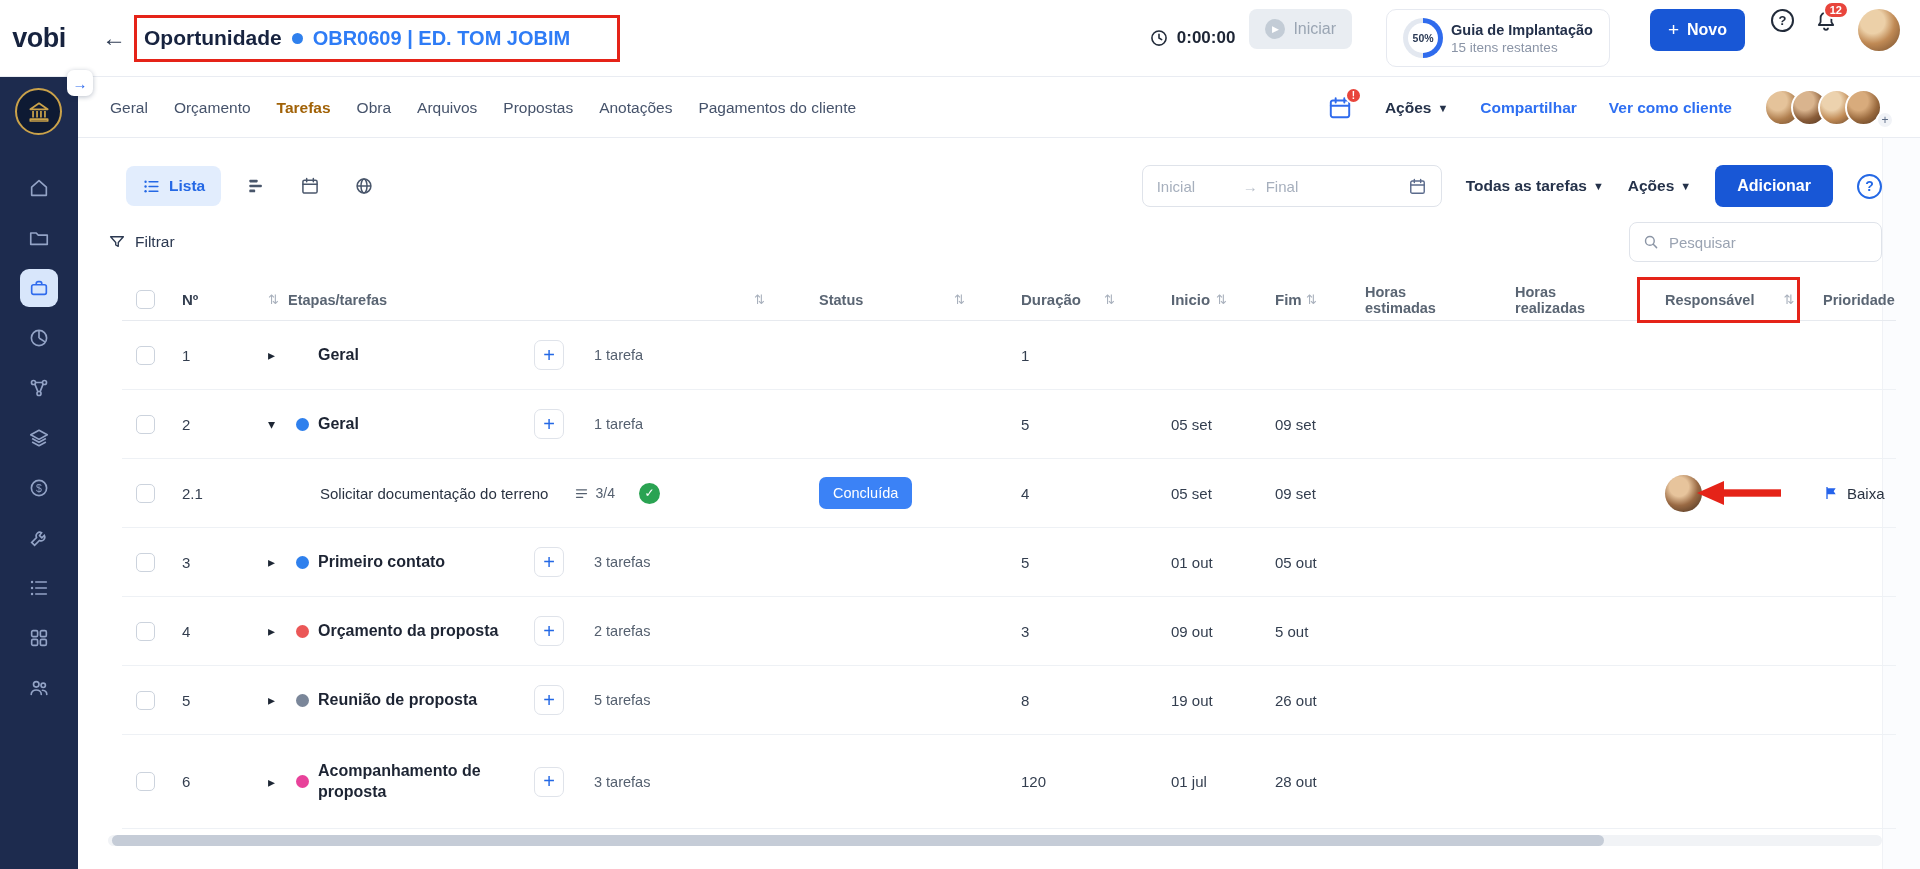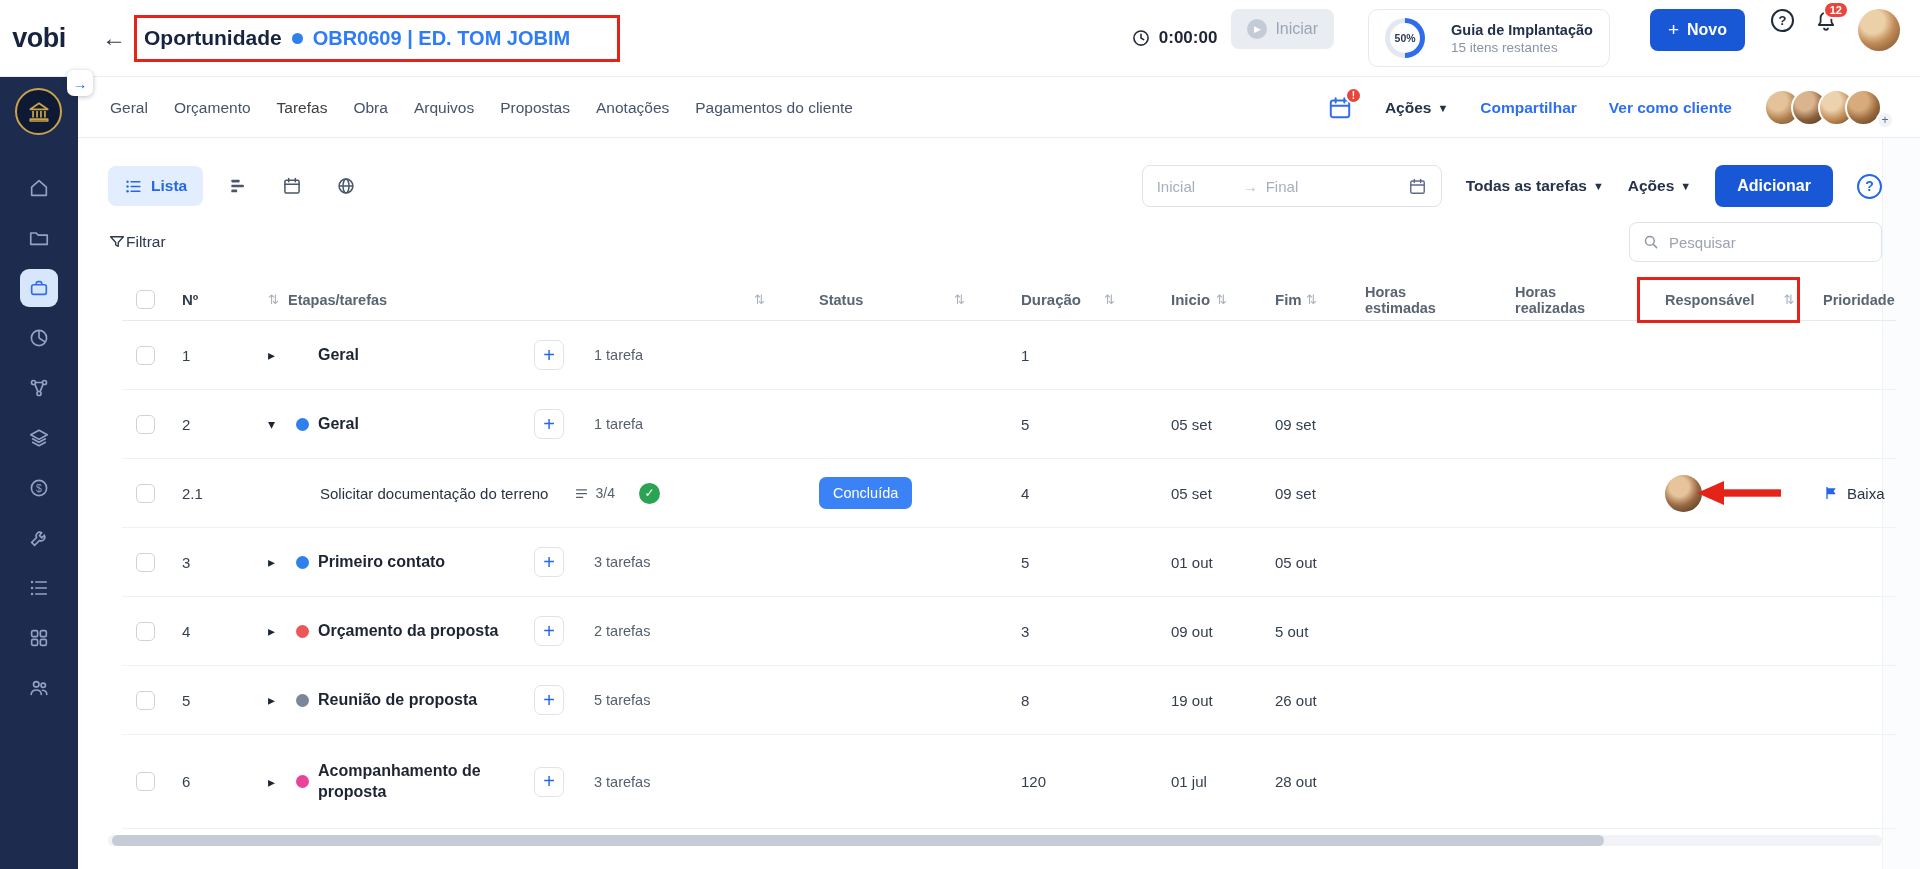--- a/index.html
+++ b/index.html
@@ -14,21 +14,21 @@
   .back { margin-left:24px; font-size:24px; color:#2c3a52; cursor:pointer; }
   .crumb-wrap { display:flex; align-items:center; gap:10px; margin-left:18px; }
   .crumb-label { font-size:21px; font-weight:700; color:#17233f; }
   .crumb-dot { width:11px; height:11px; border-radius:50%; background:#2f80ed; }
   .crumb-code { font-size:20px; font-weight:700; color:#2e7cf6; text-decoration:none; }
   .tb-right { margin-left:auto; display:flex; }
   .timer { display:flex; align-items:center; gap:8px; font-size:17px; color:#1d2535; font-weight:600; }
   .btn-start { margin-left:14px; height:40px; padding:0 16px; background:#e9edf2; color:#9aa5b3;
                font-size:16px; border:none; border-radius:8px; display:flex; align-items:center; gap:8px; font-family:inherit; }
   .play { width:20px; height:20px; border-radius:50%; background:#c3ccd6; color:#fff; font-size:9px; }
-  .guide-card { margin-left:34px; display:flex; align-items:center; gap:26px; border:1px solid #e6e9f0;
+  .guide-card { margin-left:34px; display:flex; align-items:center; gap:8px; border:1px solid #e6e9f0;
                 border-radius:10px; padding:8px 16px; cursor:pointer; }
   .ring { position:relative; width:40px; height:40px; border-radius:50%;
           background:conic-gradient(#2f6bed 0 180deg, #e3e8f0 180deg 360deg); }
   .ring::after { content:""; position:absolute; inset:5px; border-radius:50%; background:#fff; }
   .ring span { position:absolute; inset:0; display:flex; align-items:center; justify-content:center;
                font-size:10.5px; font-weight:700; color:#2b3a55; z-index:1; }
   .guide-title { font-size:14.5px; font-weight:600; color:#23304a; }
   .guide-sub { font-size:13.5px; color:#8a94a6; margin-top:2px; }
   .btn-novo { margin-left:40px; height:42px; padding:0 18px; background:#1857d6; color:#fff; border:none;
               border-radius:8px; font-size:16px; font-weight:600; display:flex; align-items:center; gap:8px; font-family:inherit; }
@@ -50,21 +50,21 @@
   .side-btn { width:38px; height:38px; border-radius:9px; color:#93a3c6; cursor:pointer; }
   .side-btn.active { background:#d8e6fb; color:#2f6bed; }
   .expand-handle { position:absolute; left:67px; top:70px; width:26px; height:26px; background:#fff;
                    border-radius:7px; box-shadow:0 1px 5px rgba(23,43,77,.3); z-index:35;
                    color:#2f6bed; font-size:15px; font-weight:700; cursor:pointer; }
 
   
   .tabbar { position:absolute; left:78px; top:78px; right:0; height:60px; background:#fff;
             border-bottom:1px solid #e9ecf2; display:flex; align-items:center; padding:0 28px 0 32px; z-index:10; }
   .tab { font-size:15.5px; color:#46536b; margin-right:26px; cursor:pointer; white-space:nowrap; }
-  .tab.active { color:#404040; font-weight:400; }
+  .tab.active { color:#a16207; font-weight:700; }
   .tab-right { margin-left:auto; display:flex; align-items:center; gap:32px; }
   .cal-btn { position:relative; cursor:pointer; }
   .alert-badge { position:absolute; top:-8px; right:-9px; width:17px; height:17px; background:#e8453c;
                  color:#fff; border-radius:50%; font-size:10px; font-weight:700; border:2px solid #fff; }
   .dd { display:flex; align-items:center; gap:6px; font-size:15.5px; font-weight:600; color:#25324a; cursor:pointer; }
   .caret-down { font-size:11px; color:#25324a; }
   .tlink { font-size:15.5px; font-weight:600; color:#2e6ff2; text-decoration:none; cursor:pointer; white-space:nowrap; }
   .avatars { display:flex; align-items:center; position:relative; padding-right:10px; }
   .avs { width:37px; height:37px; border-radius:50%; border:2.5px solid #fff; margin-left:-10px; }
   .avs:first-child { margin-left:0; }
@@ -74,39 +74,39 @@
   .av3 { background:radial-gradient(circle at 35% 30%, #ecd2ae 0 30%, #c08a55 60%, #5d3f27 100%); }
   .av4 { background:radial-gradient(circle at 35% 30%, #d8ab7c 0 30%, #9a6a3e 60%, #53351e 100%); }
   .plus-badge { position:absolute; right:-2px; bottom:-3px; width:18px; height:18px; border-radius:50%;
                 background:#f1f3f7; border:2px solid #fff; color:#5b6b85; font-size:12px; cursor:pointer; }
 
   
   .content { position:absolute; left:78px; top:138px; right:0; bottom:0; background:#fff; }
   .right-strip { position:absolute; right:0; top:0; width:38px; bottom:0; background:#fbfcfe; border-left:1px solid #f0f2f6; }
 
   .toolbar { position:absolute; left:30px; right:38px; top:25px; height:46px; display:flex; align-items:center; }
-  .view-group { display:flex; align-items:center; gap:16px; }
+  .view-group { display:flex; align-items:center; gap:16px;margin-left:18px; }
   .pill-lista { display:flex; align-items:center; gap:8px; background:#e2edfd; color:#2468e5; font-weight:600;
                 font-size:15.5px; height:40px; padding:0 16px; border-radius:8px; cursor:pointer; }
   .icon-btn { width:38px; height:38px; border-radius:8px; color:#49566b; cursor:pointer; }
   .toolbar-right { margin-left:auto; display:flex; align-items:center; gap:24px; }
   .date-range { display:flex; align-items:center; gap:8px; width:300px; height:42px; border:1px solid #dfe3ea;
                 border-radius:8px; padding:0 14px; color:#9aa3b2; font-size:15px; }
   .date-range input { border:none; outline:none; width:78px; font-size:15px; font-family:inherit; color:#3a4456; }
   .date-range input::placeholder { color:#a6afbd; }
   .range-arrow { color:#b7bec8; font-size:15px; }
   .dr-spacer { flex:1; }
   .btn-add { height:42px; padding:0 22px; background:#1857d6; color:#fff; border:none; border-radius:8px;
              font-size:16px; font-weight:600; font-family:inherit; }
   .help-blue { width:25px; height:25px; border-radius:50%; border:2px solid #2468e5; color:#2468e5;
                font-size:14px; font-weight:700; cursor:pointer; }
 
   .filter-row { position:absolute; left:30px; right:38px; top:84px; height:40px; display:flex;
                 align-items:center; justify-content:space-between; }
-  .filter-btn { display:flex; align-items:center; font-size:15.5px; color:#2b3850; cursor:pointer; }
+  .filter-btn { display:flex; align-items:center; gap:9px; font-size:15.5px; color:#2b3850; cursor:pointer; }
   .search { display:flex; align-items:center; gap:9px; width:253px; height:40px; border:1px solid #dfe3ea;
             border-radius:8px; padding:0 12px; }
   .search input { border:none; outline:none; flex:1; font-size:15px; font-family:inherit; color:#0f172a; min-width:0; }
   .search input::placeholder { color:#9aa3b2; }
 
   
   .table-clip { position:absolute; left:44px; top:141px; width:1774px; height:551px; overflow:hidden; }
   .ttable { width:1833px; }
   .hrow, .trow { display:grid; grid-template-columns:46px 72px 545px 200px 150px 100px 90px 150px 150px 160px 170px;
                  align-items:center; }

